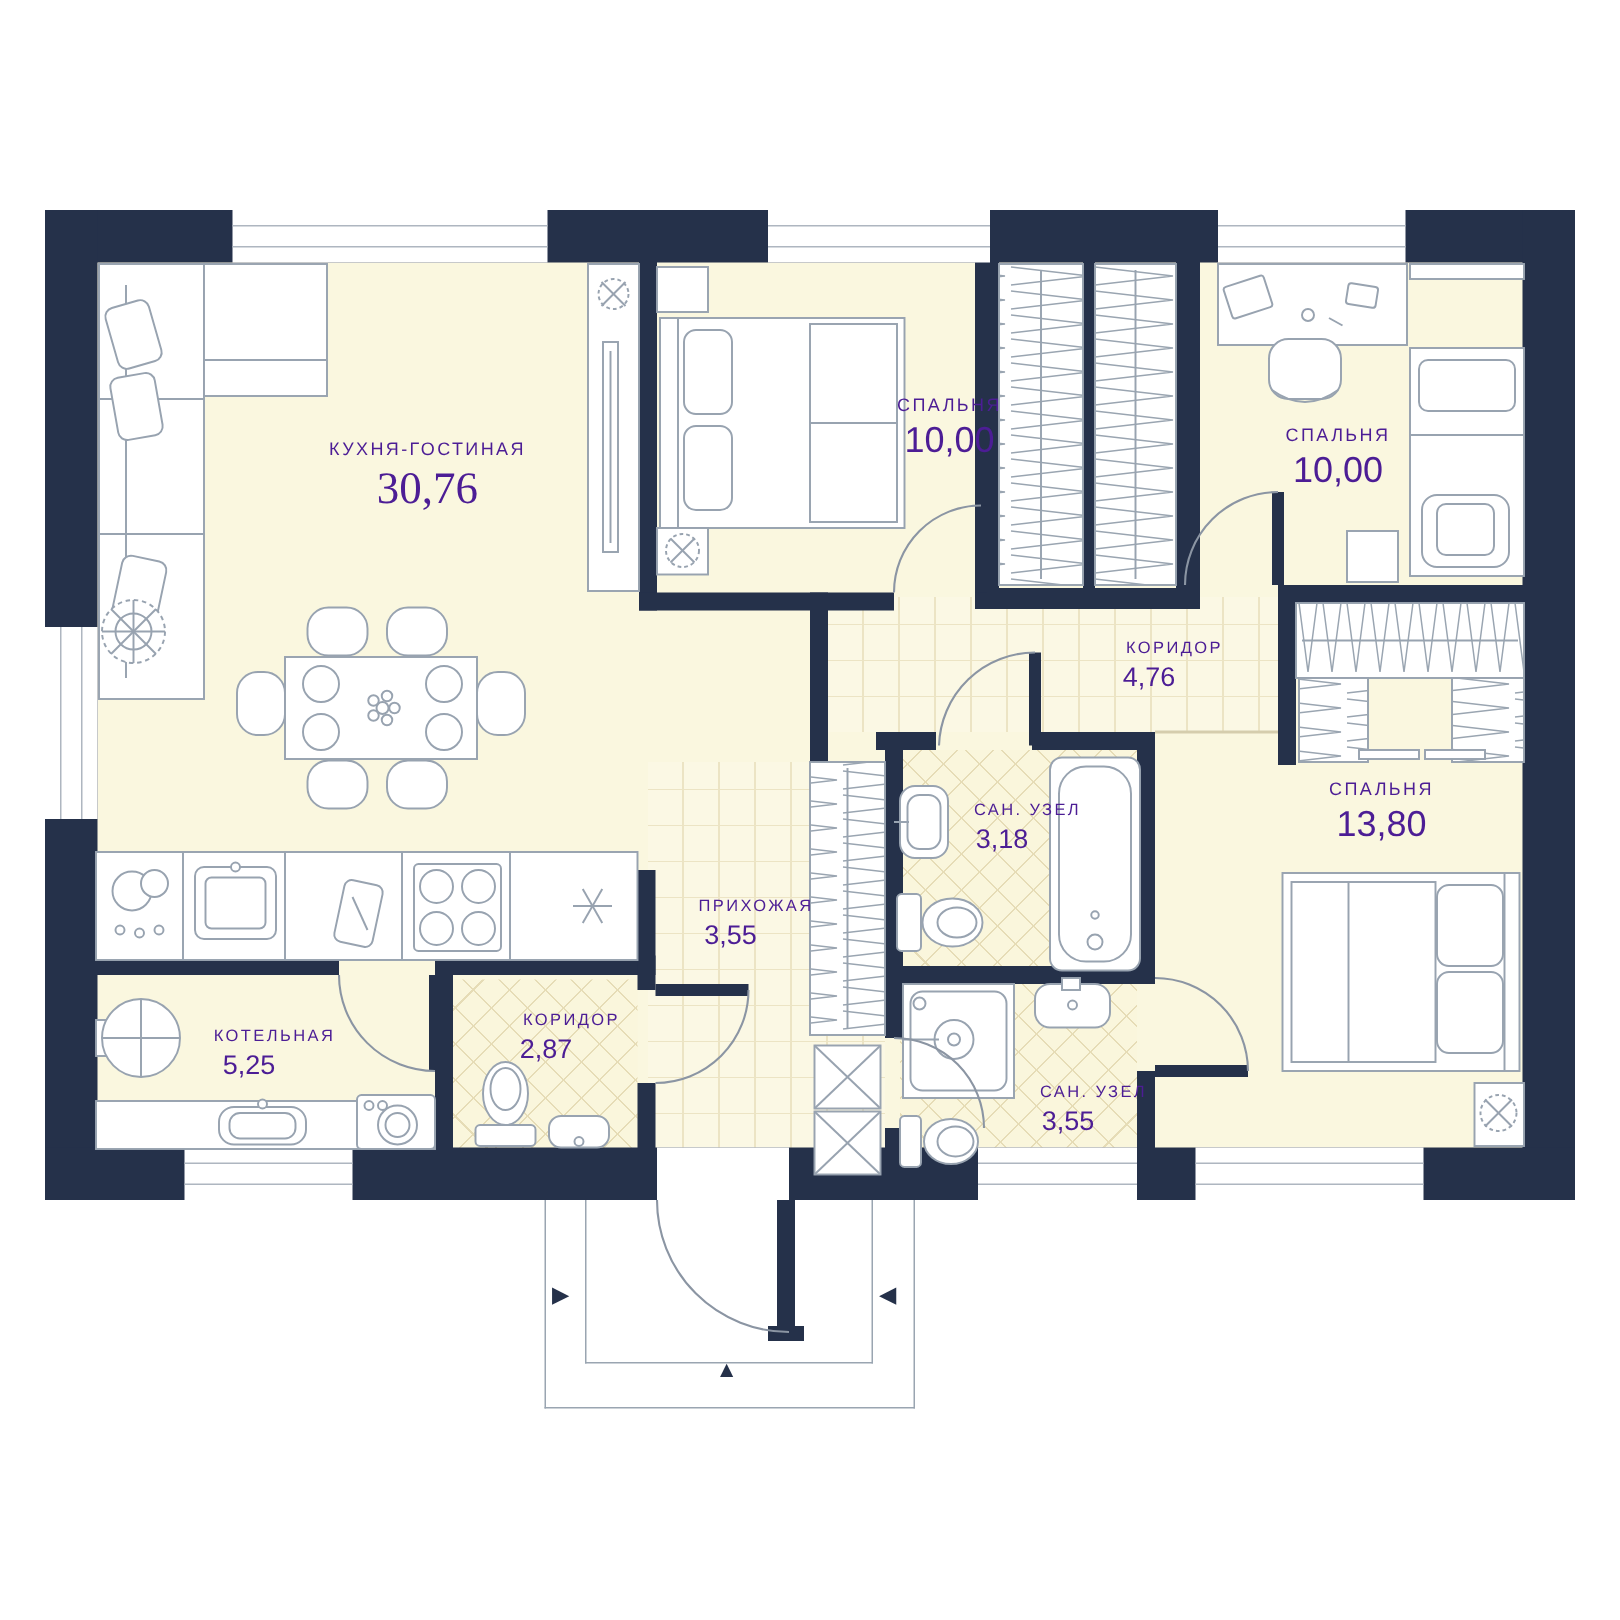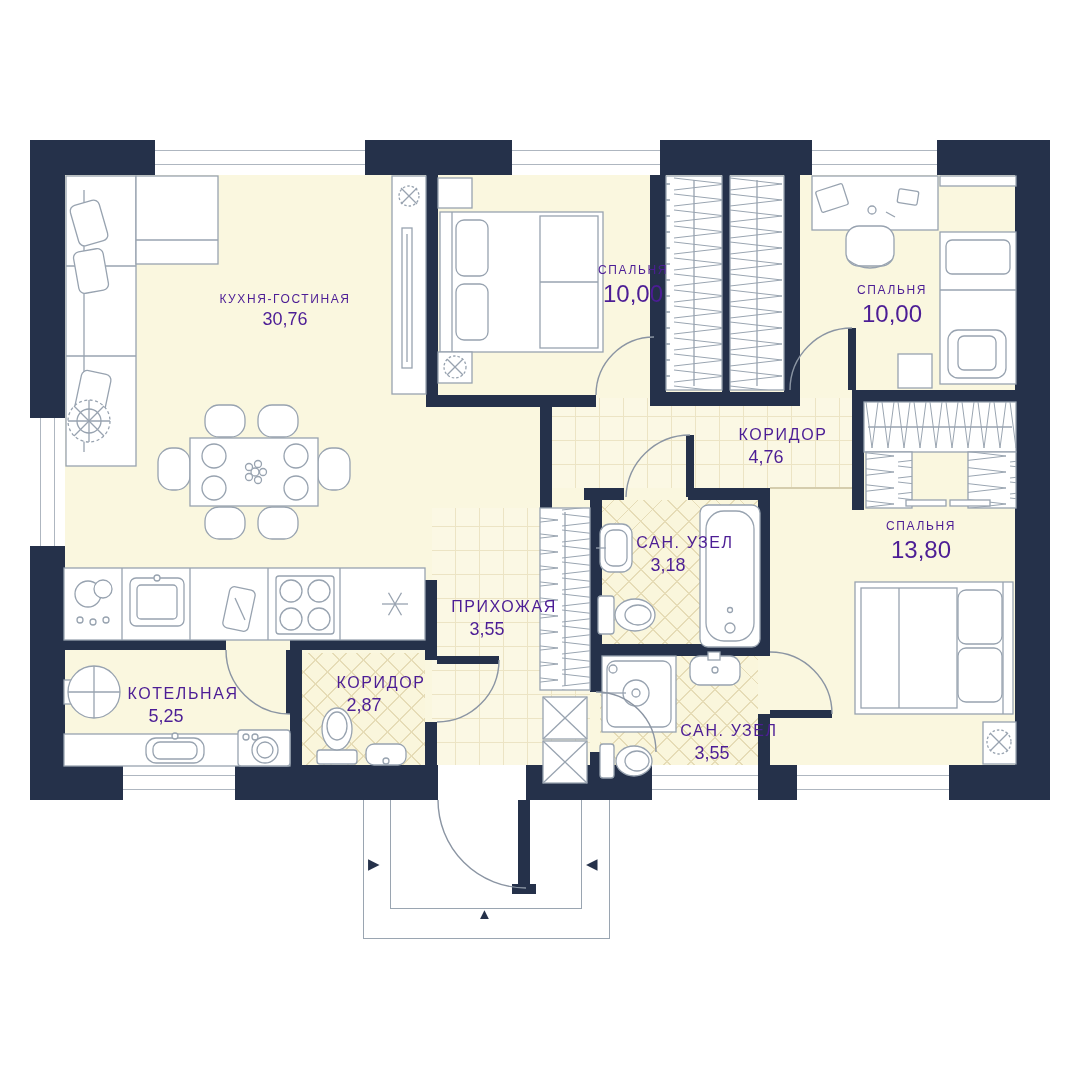--- a/index.html
+++ b/index.html
@@ -16,22 +16,22 @@
   .win{position:absolute;background:#ffffff;z-index:5;}
   .win.h::before,.win.h::after{content:"";position:absolute;left:0;right:0;height:1px;background:#aeb6c0;}
   .win.h::before{top:10px;} .win.h::after{bottom:10px;}
   .win.v::before,.win.v::after{content:"";position:absolute;top:0;bottom:0;width:1px;background:#aeb6c0;}
   .win.v::before{left:10px;} .win.v::after{right:10px;}
   .doorgap{position:absolute;background:#ffffff;z-index:5;}
   #furniture{position:absolute;left:0;top:0;z-index:6;pointer-events:none;}
   .room-label{position:absolute;text-align:center;color:#4c1d95;transform:translateX(-50%);z-index:7;white-space:nowrap;}
   .room-label .nm{font-size:12px;letter-spacing:1.6px;font-weight:400;}
   .room-label .ar{font-size:24px;margin-top:3px;font-weight:400;}
-  .room-label.lg .ar{font-size:18px;}
-  .room-label.sm .nm{font-size:16px;padding-left:34px;}
+  .room-label.lg .ar{font-size:30px;font-family:Liberation Serif, serif;}
+  .room-label.sm .nm{font-size:11px;padding-left:34px;}
   .room-label.sm .ar{font-size:18px;}
   .porch{position:absolute;border:1.5px solid #9aa5b1;border-top:none;z-index:1;}
   .arrow{position:absolute;color:#25314a;font-size:15px;z-index:3;line-height:1;}
   .threshold{position:absolute;background:#d5cdad;z-index:3;}
 </style>
 </head>
 <body>
 
 <div id="canvas">
 

